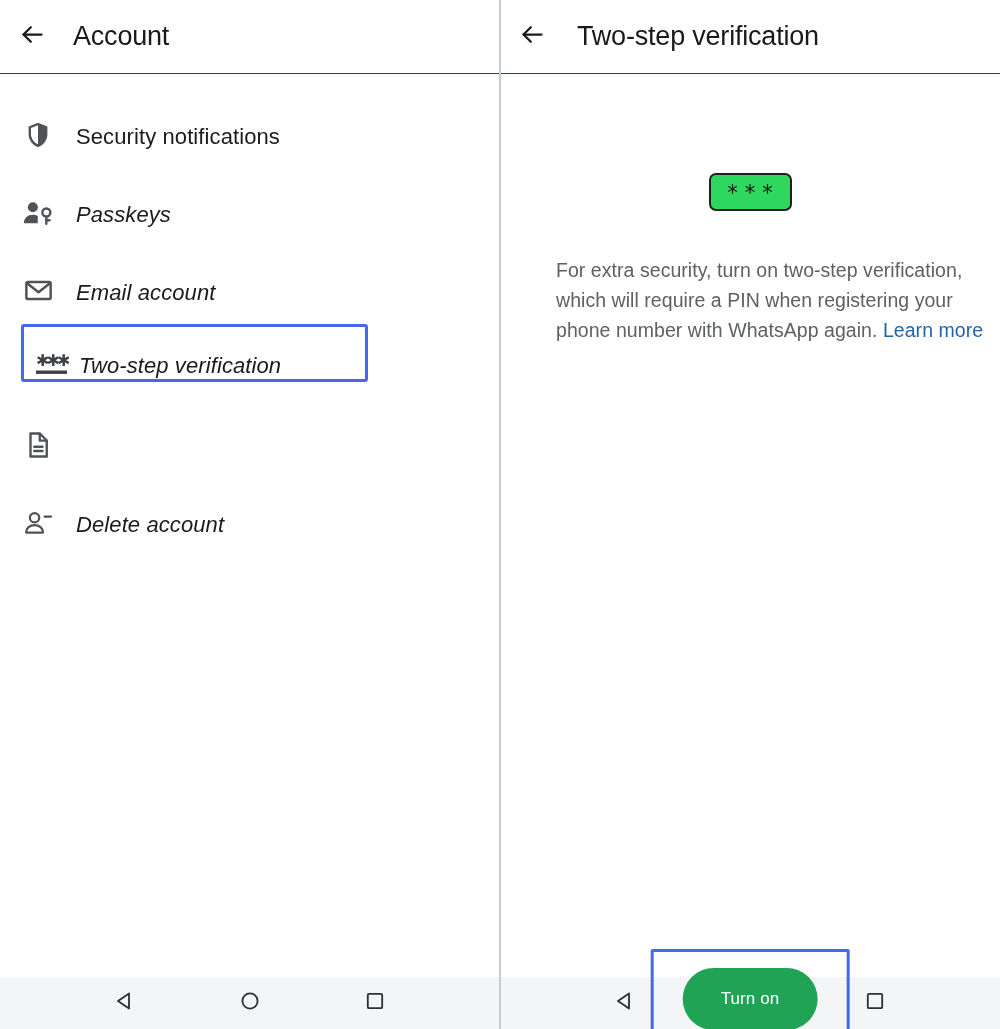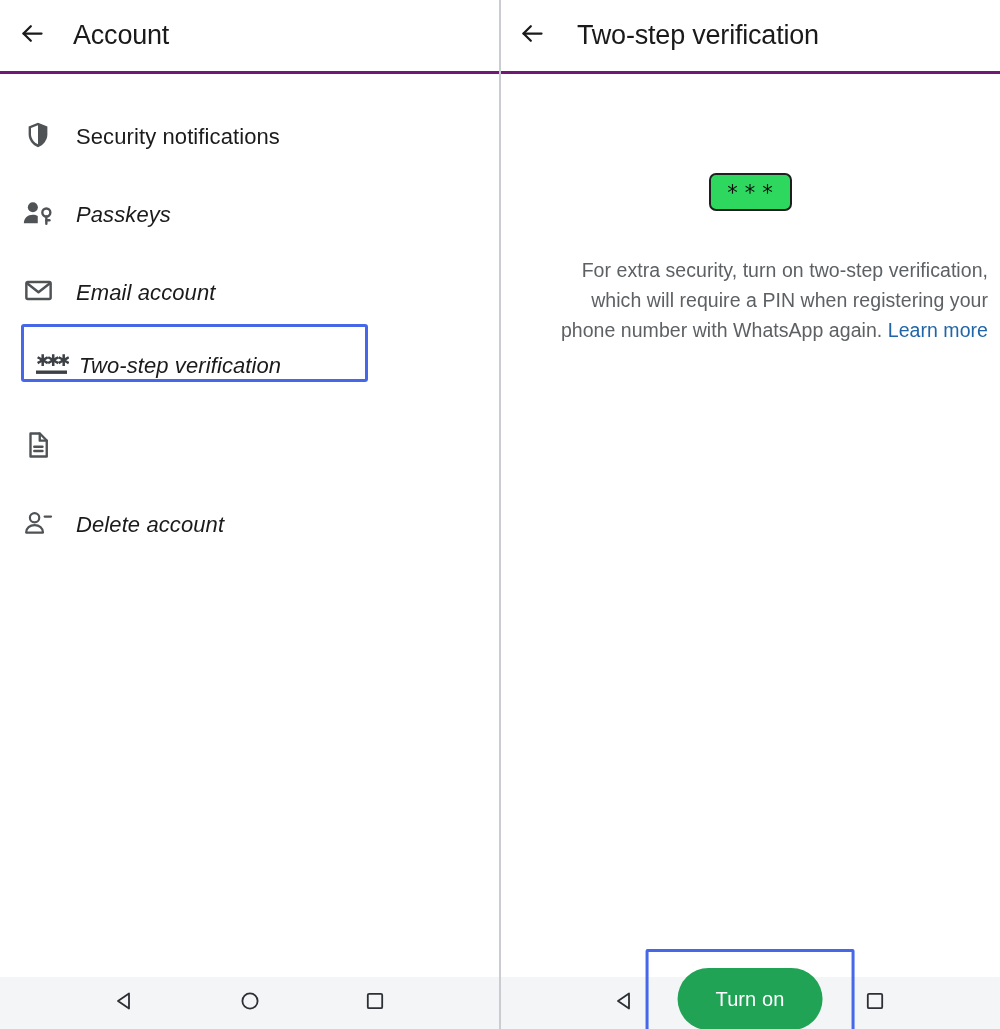--- a/index.html
+++ b/index.html
@@ -39,21 +39,21 @@
     background: #c9ccd1;
     z-index: 20;
   }
 
   
   .appbar {
     height: 74px;
     min-height: 74px;
     display: flex;
     align-items: center;
-    border-bottom: 3px solid #701a75;
+    border-bottom: 1px solid #701a75;
     box-sizing: border-box;
     background: #fff;
   }
   .back-btn {
     width: 56px;
     min-width: 56px;
     display: flex;
     align-items: center;
     justify-content: center;
     margin-left: 4px;
@@ -130,21 +130,21 @@
     display: block;
     color: #101010;
     font-size: 21px;
     line-height: 1;
     font-family: "DejaVu Sans", sans-serif;
     transform: translateY(1px);
   }
   .description {
     margin-top: 44px;
     width: 432px;
-    text-align: right;
+    text-align: left;
     font-size: 19.5px;
     line-height: 30px;
     color: #5d6164;
     letter-spacing: 0.05px;
     margin-left: 44px;
   }
   .description a {
     color: #2065a8;
     text-decoration: none;
   }
@@ -157,21 +157,21 @@
     border-radius: 2px;
     padding: 16px 29px;
   }
   .turn-on-btn {
     background: #21a356;
     color: #ffffff;
     border: none;
     border-radius: 40px;
     height: 62px;
     padding: 0 38px;
-    font-size: 20px;
+    font-size: 17px;
     font-family: "Liberation Sans", sans-serif;
     letter-spacing: 0.1px;
     cursor: pointer;
     display: block;
   }
 
   
   .navbar {
     height: 52px;
     min-height: 52px;

